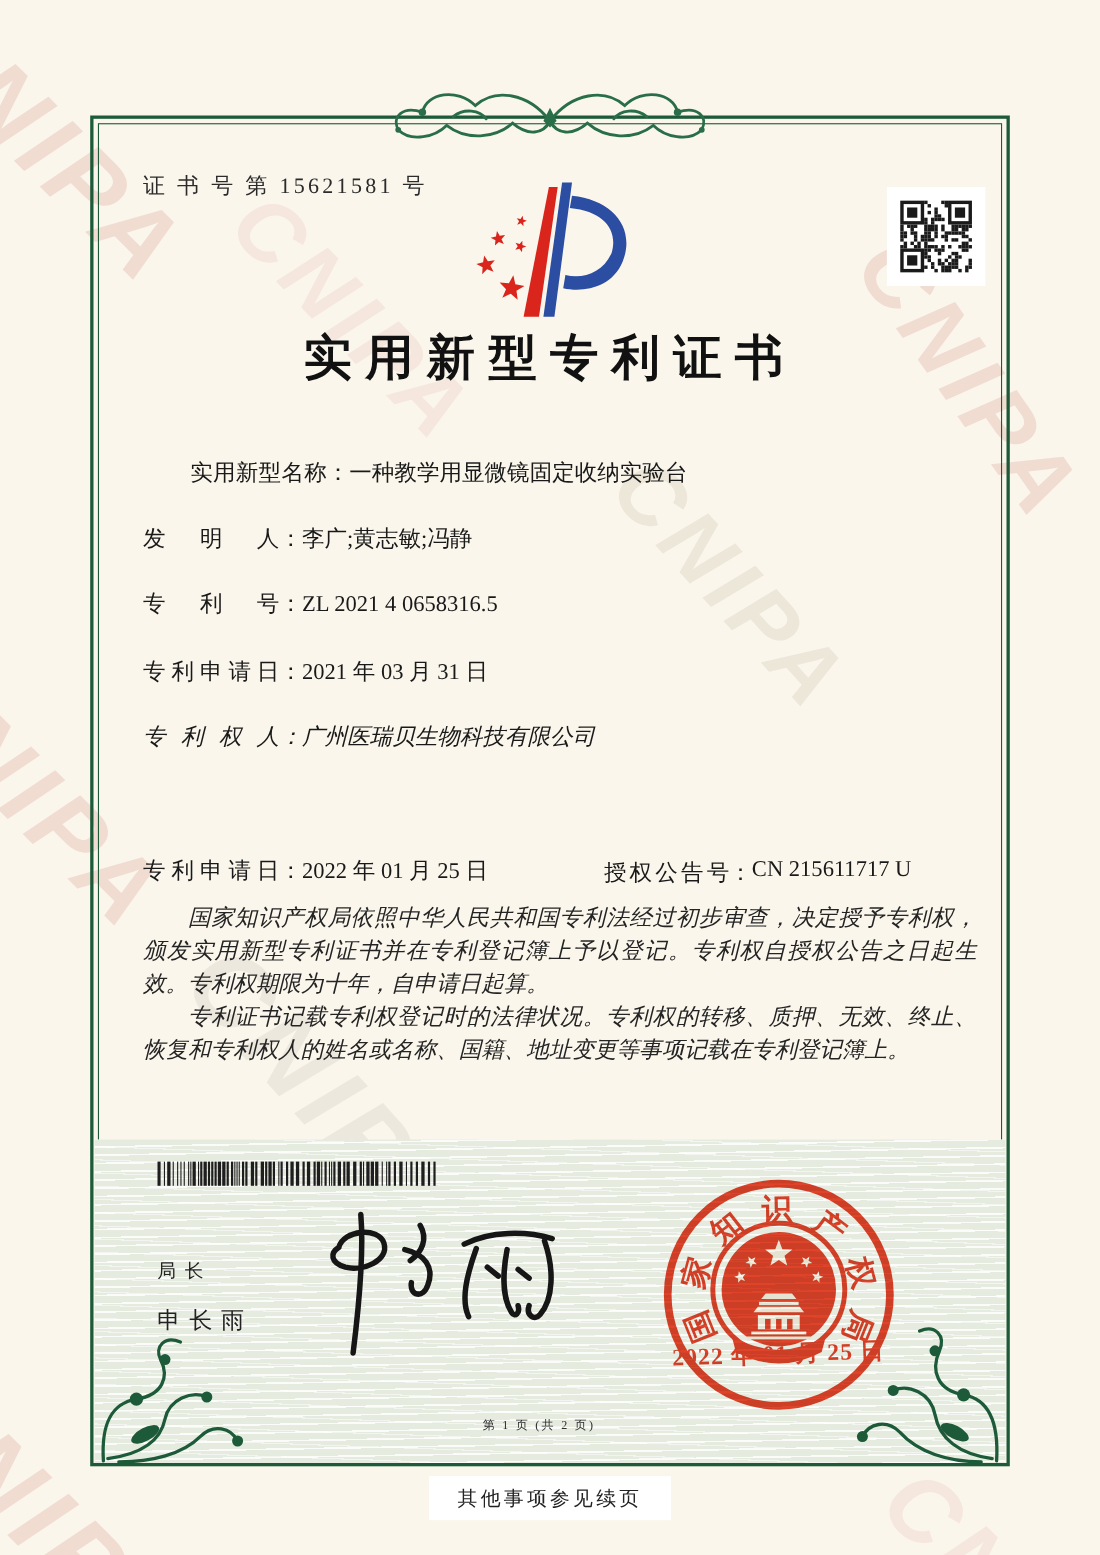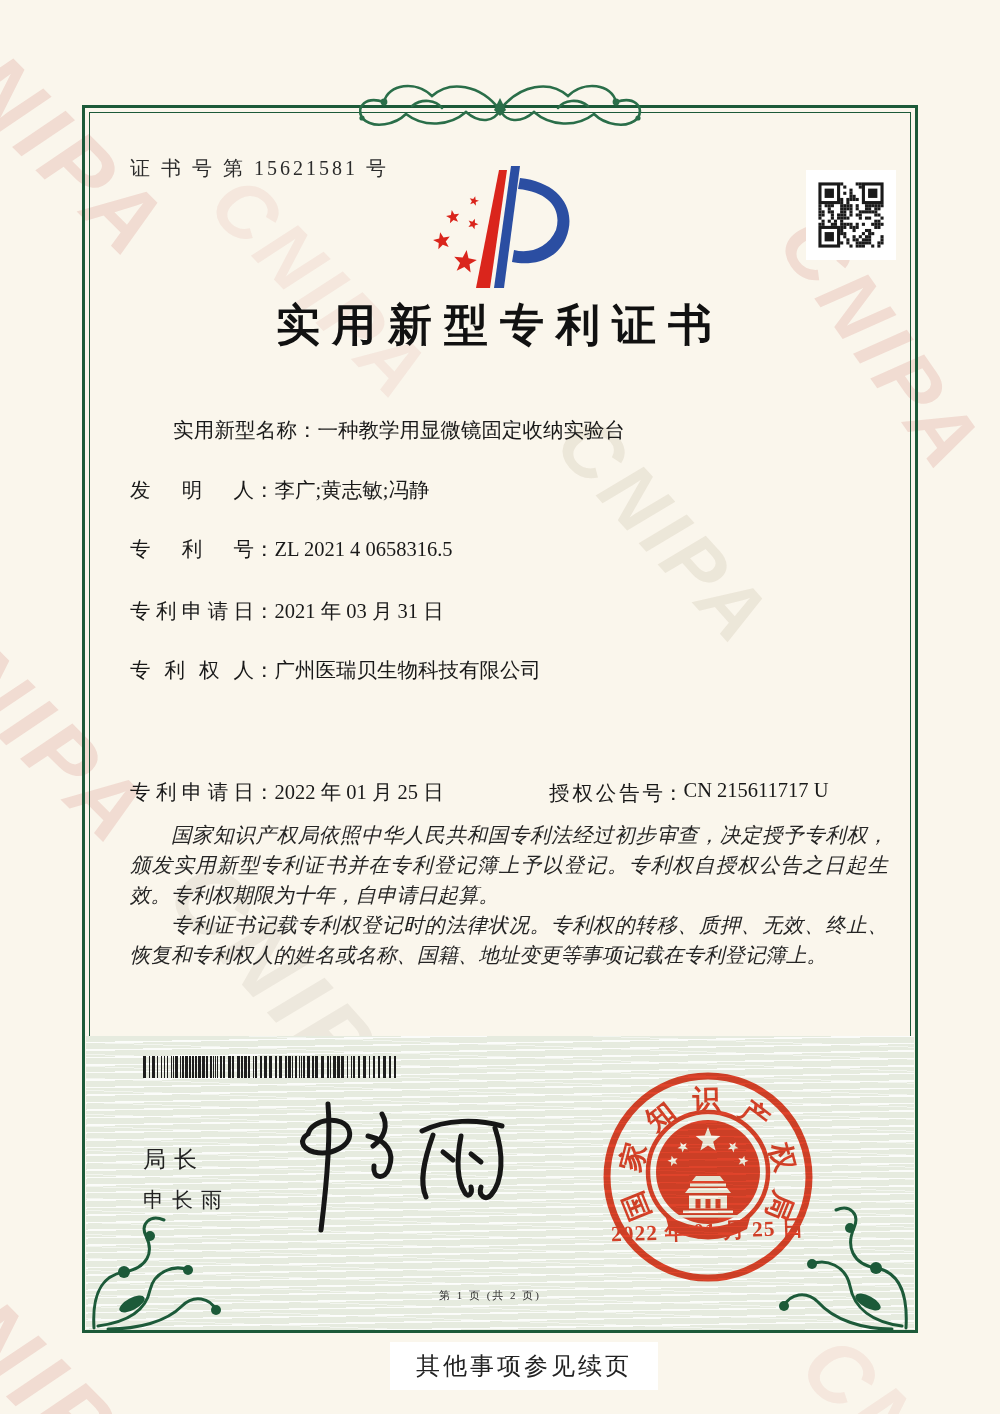--- a/index.html
+++ b/index.html
@@ -54,33 +54,33 @@
   
   .panel{
     position:absolute; left:86px; top:1036px; width:828px; height:294px;
     background:
       repeating-linear-gradient(179deg, rgba(255,255,255,0) 0 6px, rgba(255,255,255,.85) 6px 7.5px),
       repeating-linear-gradient(2deg, rgba(255,255,255,0) 0 11px, rgba(255,255,255,.5) 11px 12px),
       #e6ebdf;
   }
   .barcode{position:absolute; left:143px; top:1055px;}
   .role{position:absolute; left:143px; top:1144px; font-family:"Liberation Sans","DejaVu Sans",sans-serif;
-        font-size:23px; letter-spacing:8px; color:#222;}
+        font-size:17px; letter-spacing:8px; color:#222;}
   .signer{position:absolute; left:143px; top:1186px; font-family:"Liberation Sans","DejaVu Sans",sans-serif;
         font-size:21px; letter-spacing:8px; color:#222;}
   .autograph{position:absolute; left:256px; top:1090px;}
   .seal{position:absolute; left:563px; top:1032px; mix-blend-mode:multiply; opacity:.95;}
   .seal text{font-family:"Liberation Serif","DejaVu Serif",serif; font-weight:bold;}
   .page-ind{
     position:absolute; left:82px; top:1288px; width:816px; text-align:center;
     font-size:11px; letter-spacing:2px; color:#2e2e2e;
   }
   .cont-note{
     position:absolute; left:390px; top:1342px; background:#ffffff;
-    padding:8px 26px; font-size:24px; letter-spacing:3px; color:#222;
+    padding:8px 26px; font-size:18px; letter-spacing:3px; color:#222;
   }
 </style>
 </head>
 <body>
 
 <div class="page">
 
   <div class="wm wm-pink" style="left:-34px;top:-18px;font-size:92px;transform:rotate(45deg);">CNIPA</div>
   <div class="wm wm-pink2" style="left:258px;top:158px;font-size:80px;transform:rotate(46deg);">CNIPA</div>
   <div class="wm wm-pink" style="left:838px;top:198px;font-size:84px;transform:rotate(55deg);">CNIPA</div>
@@ -317,21 +317,21 @@
   </div>
   <div class="frow" style="top:477px;">
     <span class="flabel">发明人</span><span class="fcolon">：</span><span class="fvalue">李广;黄志敏;冯静</span>
   </div>
   <div class="frow" style="top:536px;">
     <span class="flabel">专利号</span><span class="fcolon">：</span><span class="fvalue">ZL 2021 4 0658316.5</span>
   </div>
   <div class="frow" style="top:598px;">
     <span class="flabel">专利申请日</span><span class="fcolon">：</span><span class="fvalue">2021 年 03 月 31 日</span>
   </div>
-  <div class="frow" style="top:657px;">
+  <div class="frow" style="top:657px;font-style:italic;">
     <span class="flabel">专利权人</span><span class="fcolon">：</span><span class="fvalue">广州医瑞贝生物科技有限公司</span>
   </div>
   <div class="frow" style="top:779px;">
     <span class="flabel">专利申请日</span><span class="fcolon">：</span><span class="fvalue">2022 年 01 月 25 日</span>
   </div>
   <div class="grant-no" style="top:779px;">
     <span class="flabel">授权公告号</span><span class="fcolon">：</span><span class="fvalue">CN 215611717 U</span>
   </div>
 
   <div class="legal">

